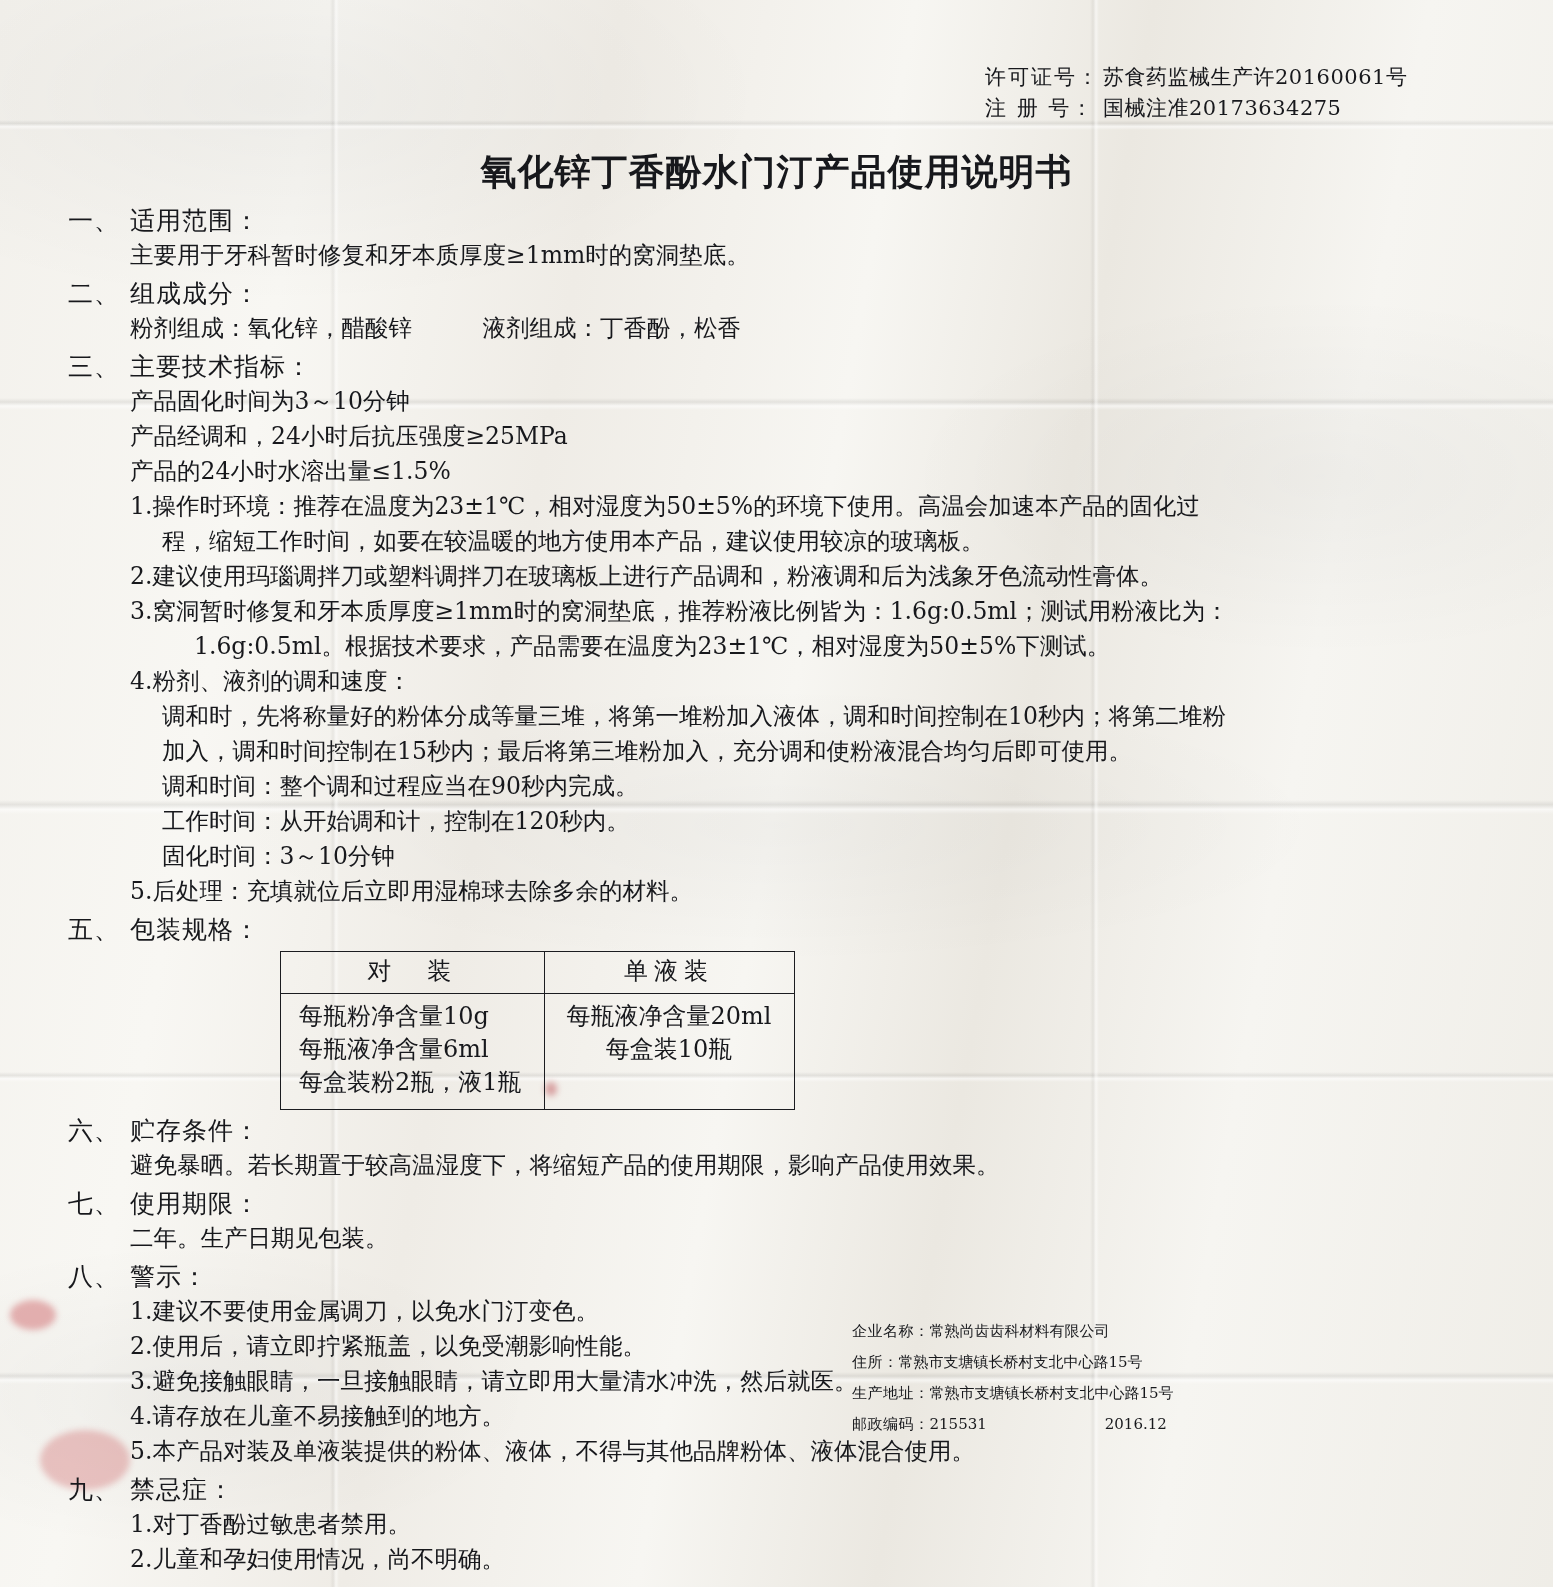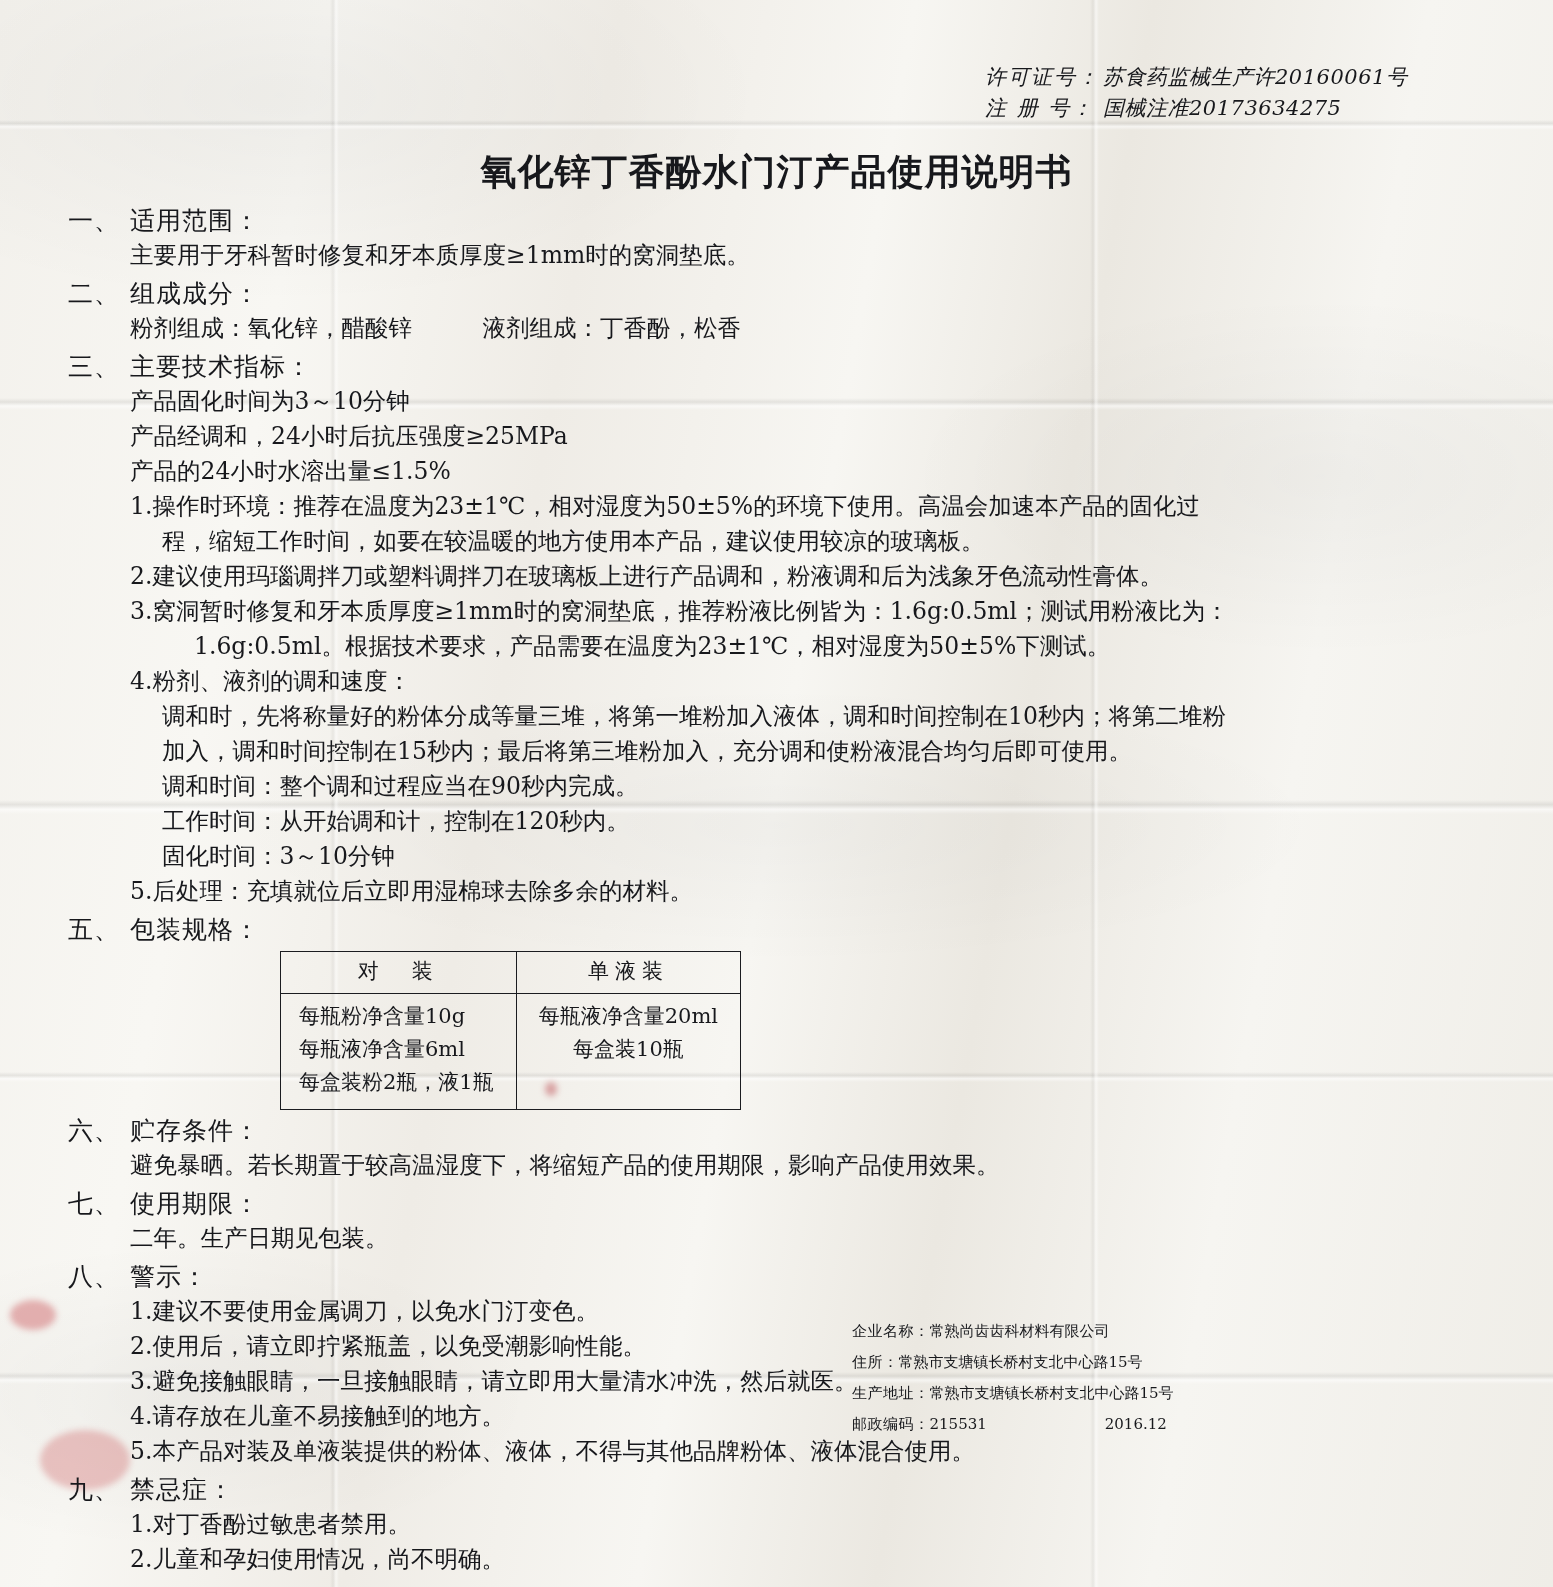--- a/index.html
+++ b/index.html
@@ -52,21 +52,20 @@
   }
   
   .codes {
     position: absolute;
     top: 62px;
     left: 985px;
     font-size: 21px;
     line-height: 31px;
     letter-spacing: 0.5px;
     white-space: nowrap;
-    font-style: italic;
   }
   .codes .row { display: block; }
   .codes .lbl { display: inline-block; width: 118px; letter-spacing: 2px; }
   
   .title {
     position: absolute;
     top: 148px;
     left: 0;
     width: 100%;
     text-align: center;
@@ -105,21 +104,21 @@
   .para.cont2 {
     padding-left: 132px;
   }
   
   .pack-table-wrap {
     padding-left: 218px;
     margin-top: 4px;
   }
   table.pack {
     border-collapse: collapse;
-    font-size: 21px;
+    font-size: 24px;
     line-height: 33px;
     border-radius: 6px;
   }
   table.pack th, table.pack td {
     border: 1.6px solid #1b1c20;
     text-align: center;
     vertical-align: top;
   }
   table.pack th {
     font-weight: normal;

